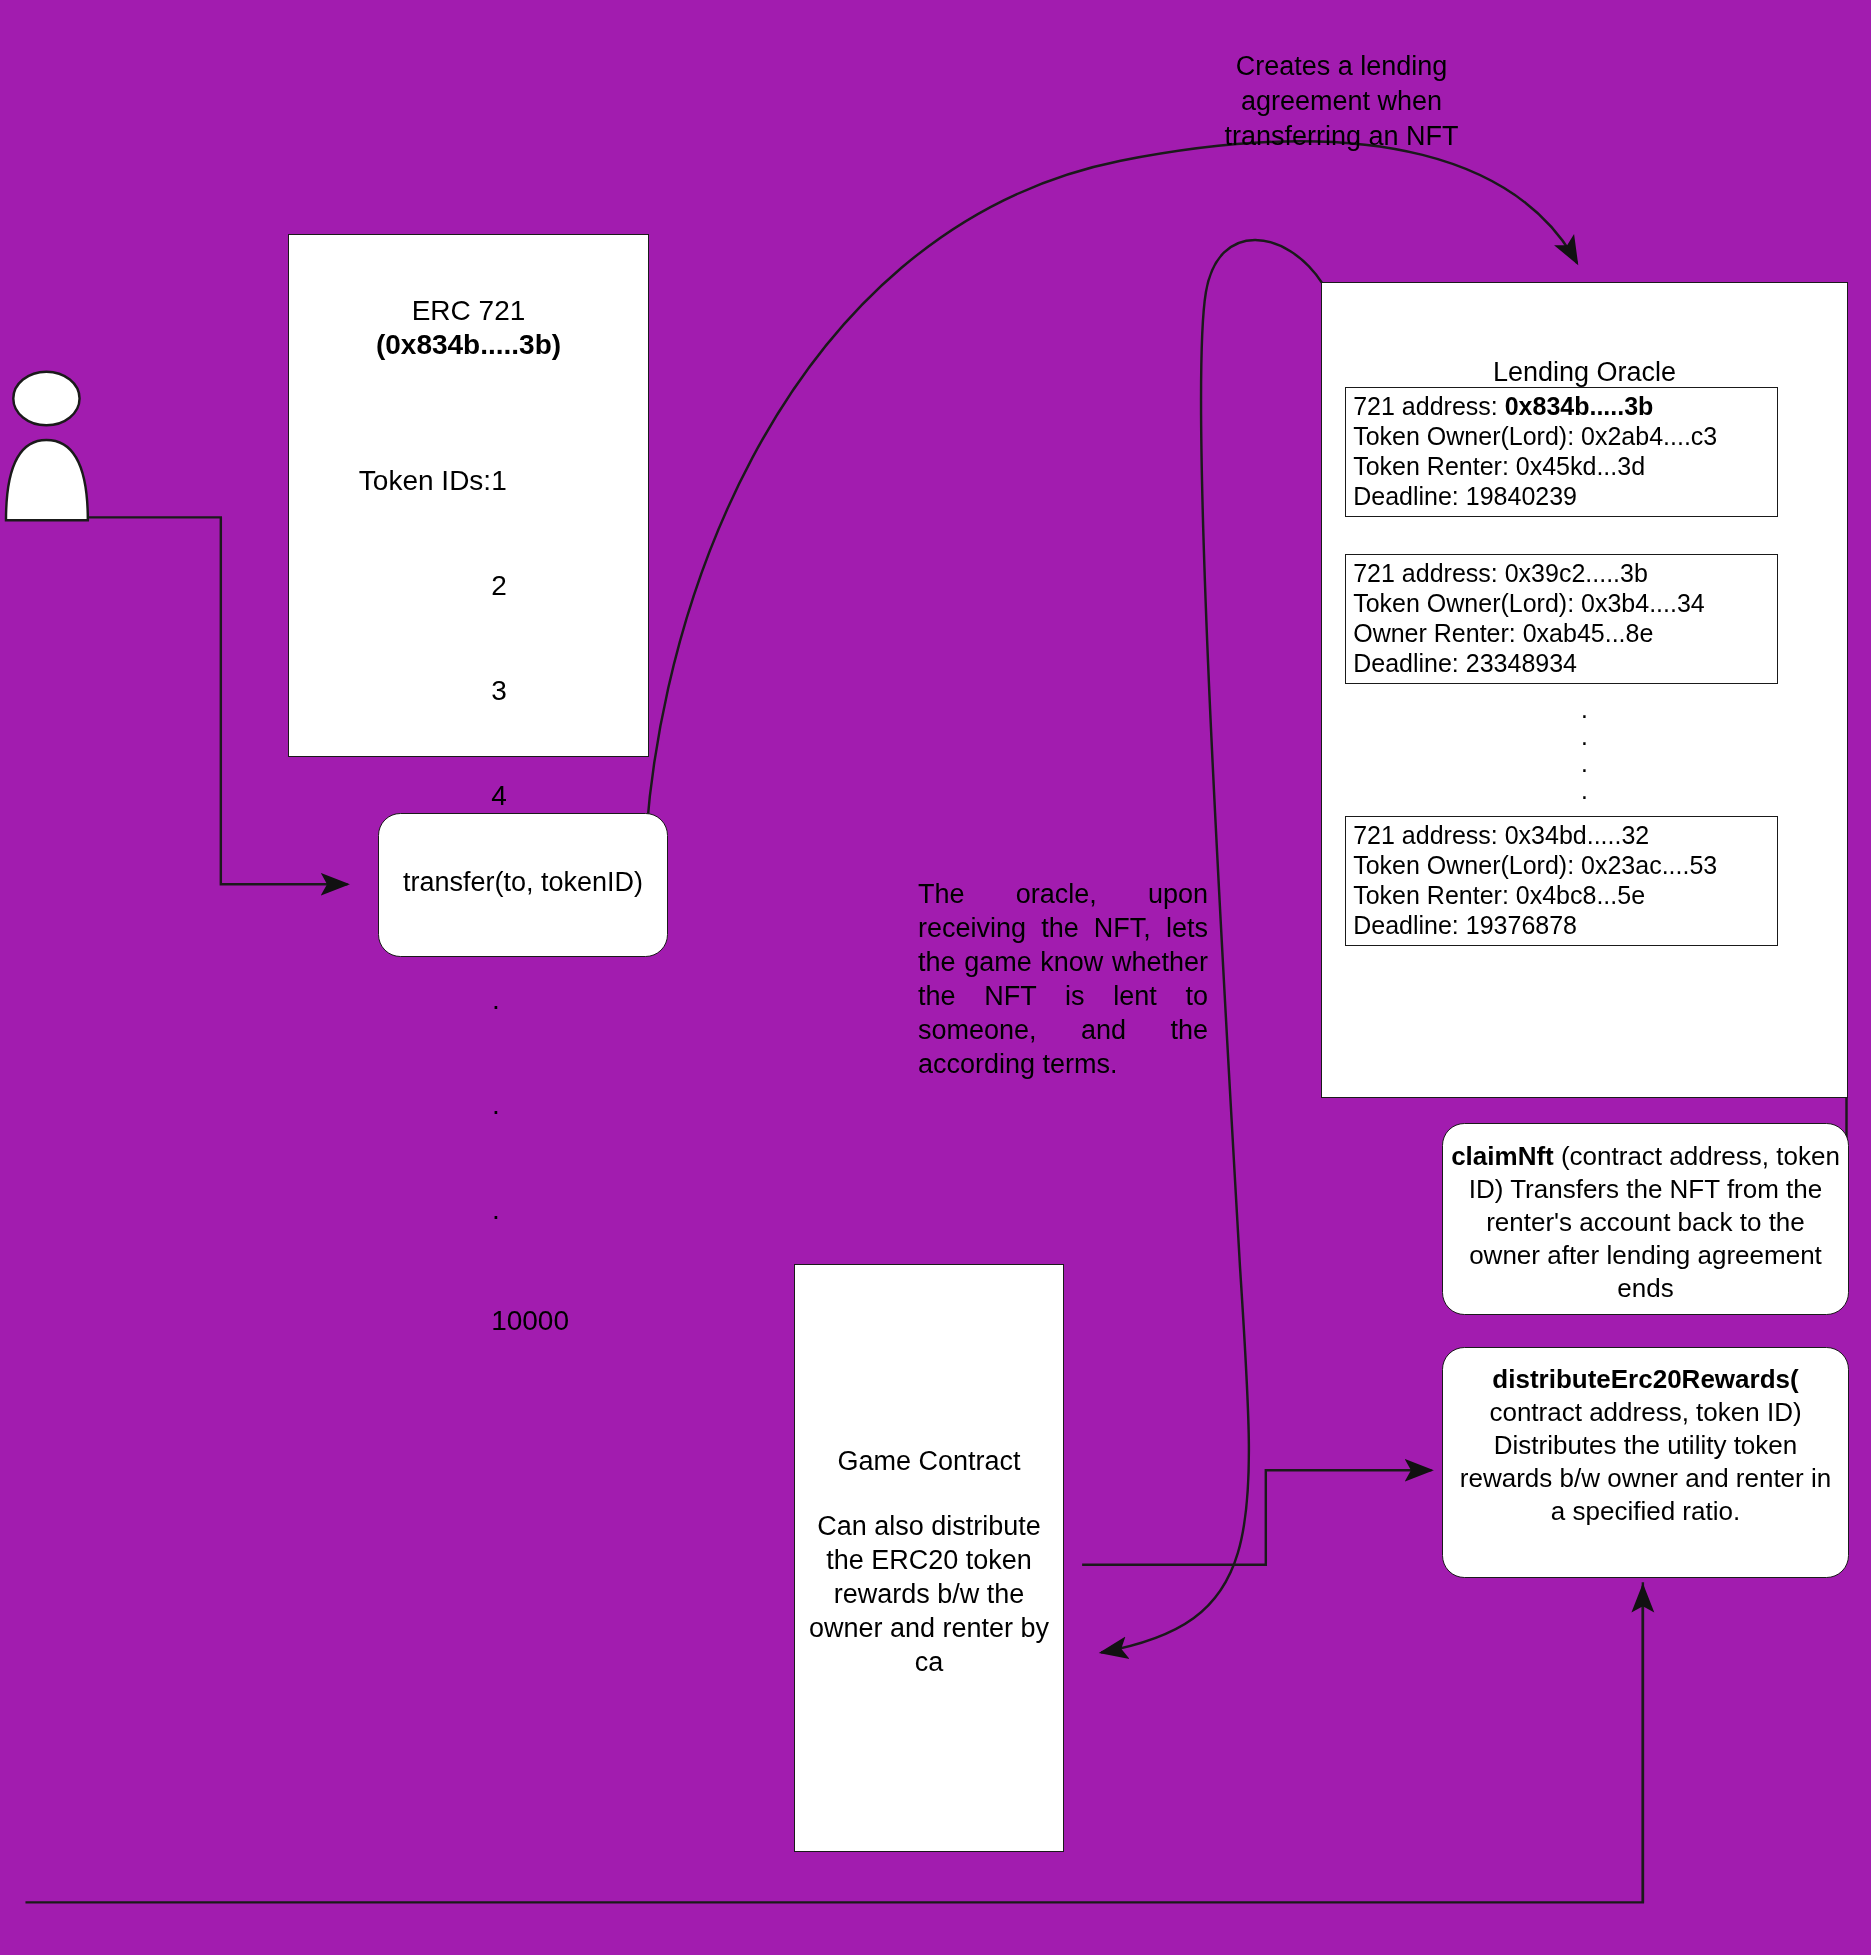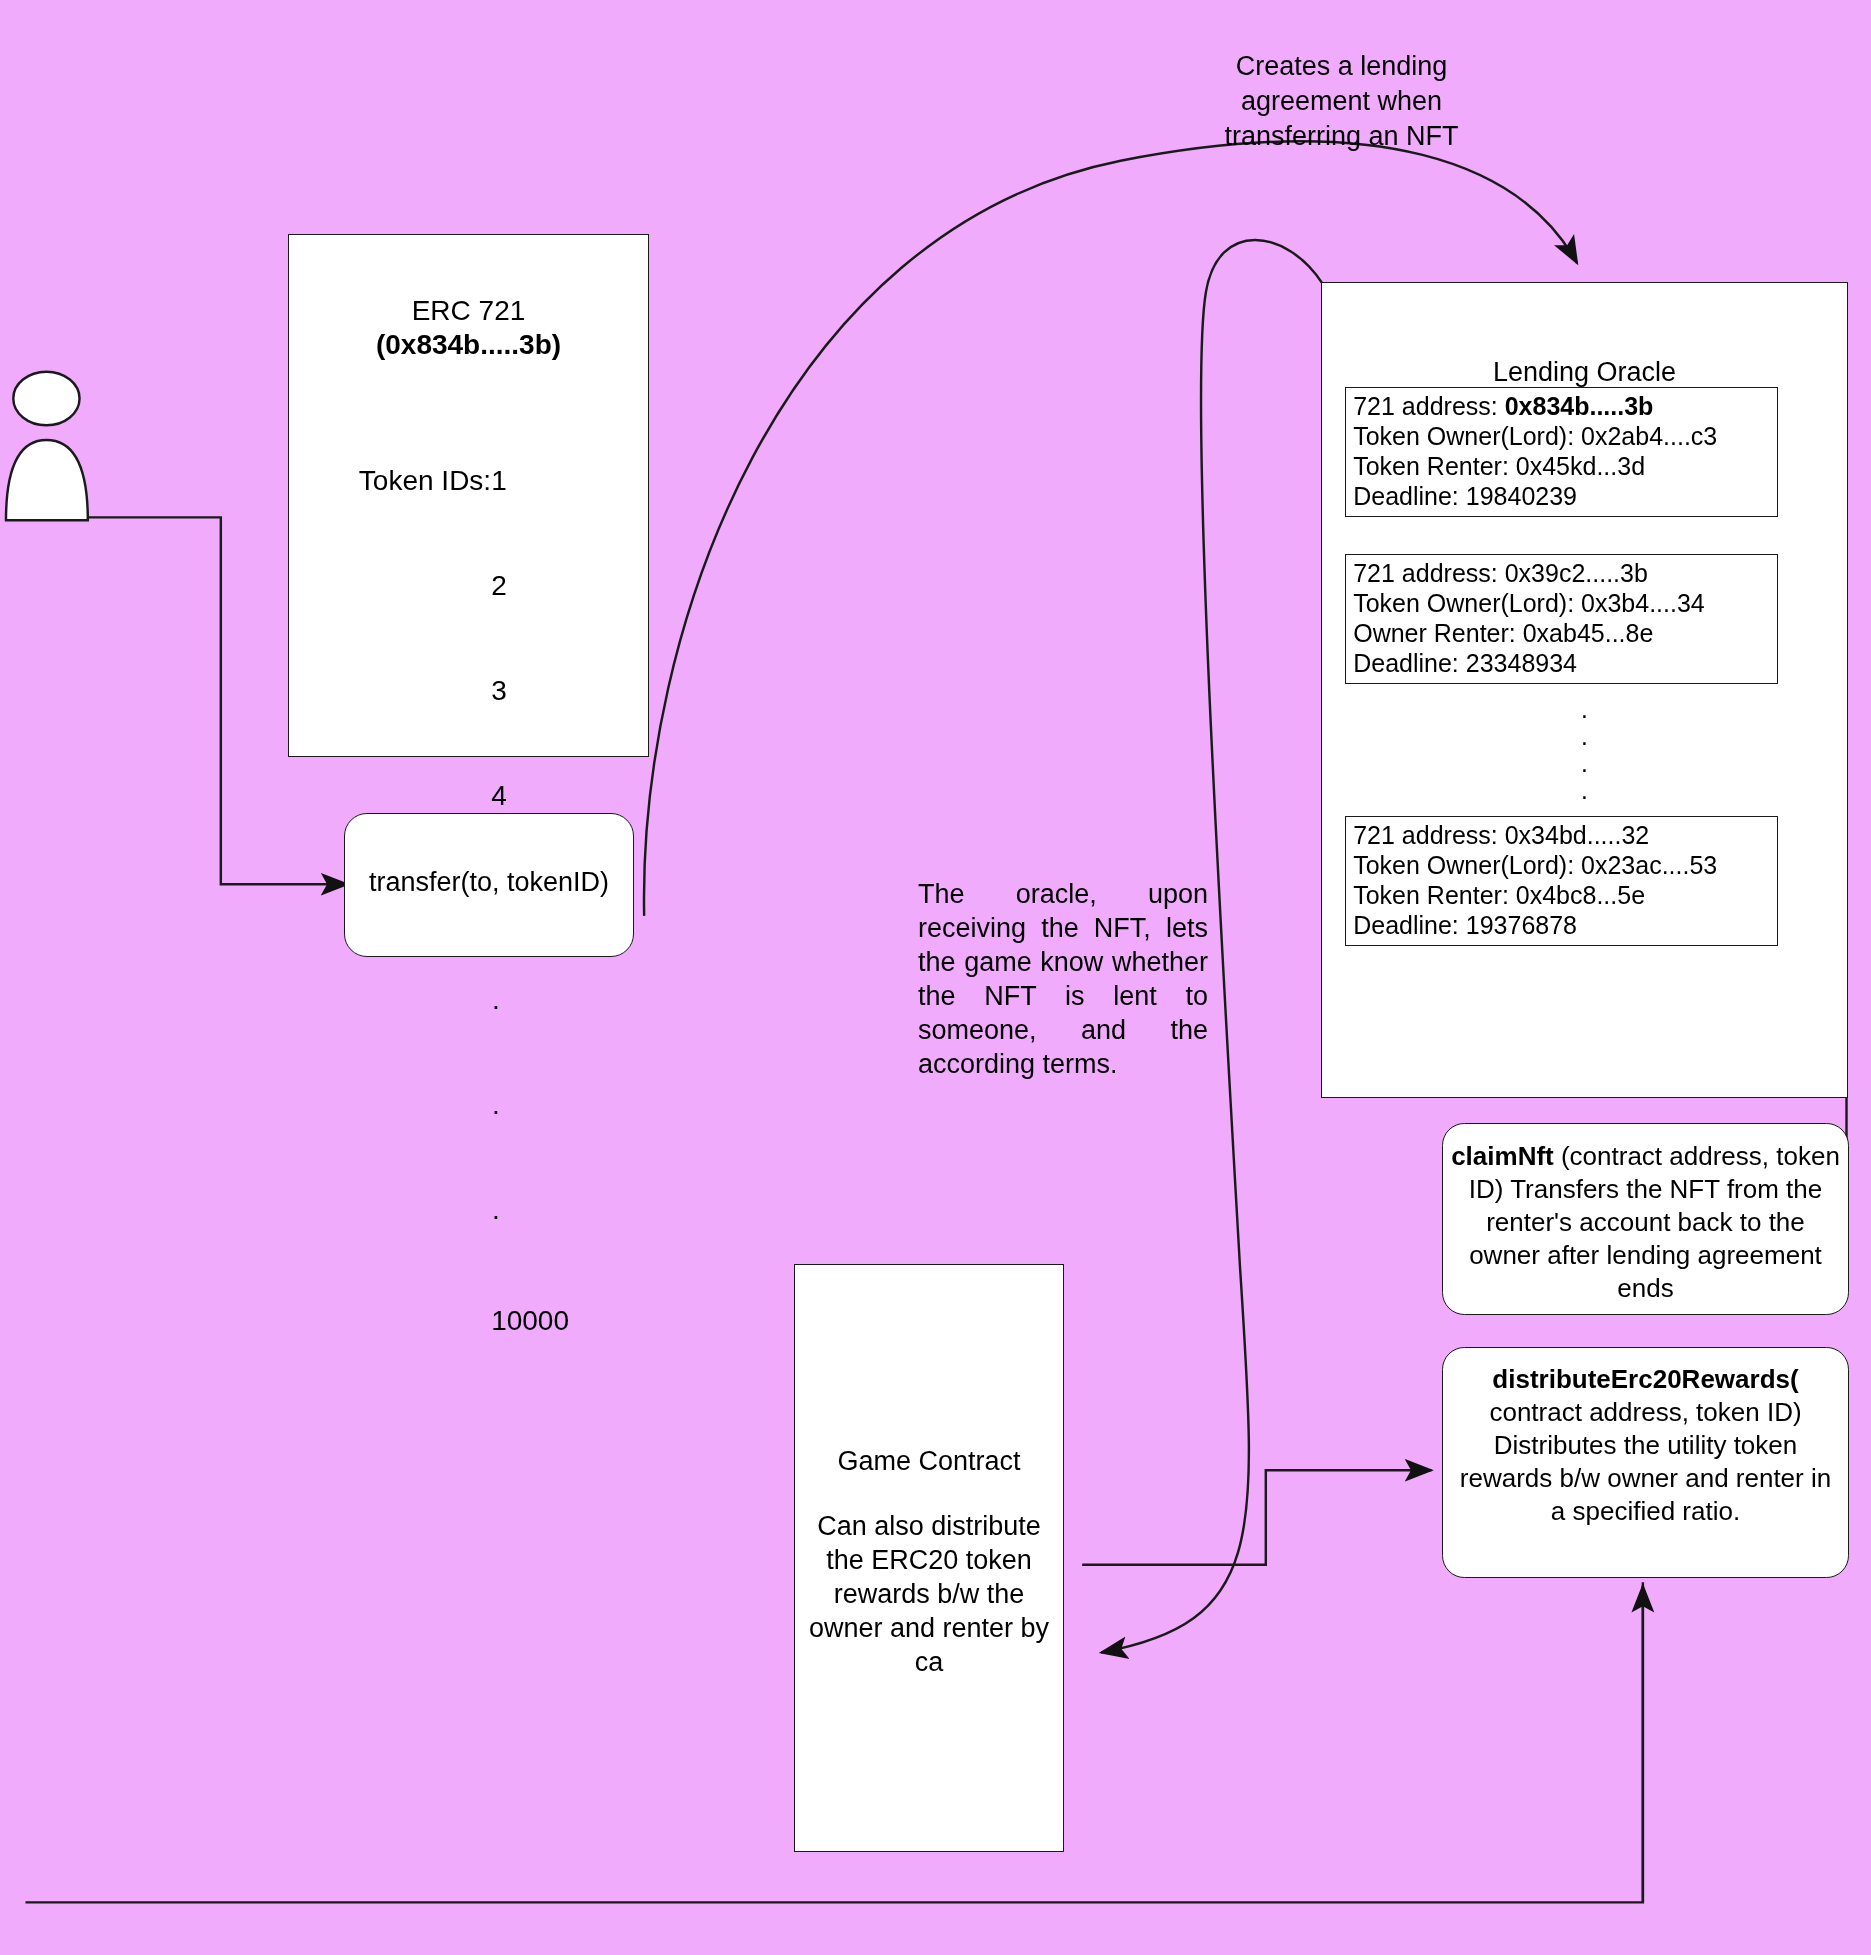--- a/index.html
+++ b/index.html
@@ -1,36 +1,36 @@
 <!DOCTYPE html>
 <html style="font-size:7.8px"><head>
 <meta charset="utf-8">
 <style>
   html,body{margin:0;padding:0;background:#ffffff;}
   body{font-family:"Liberation Sans","DejaVu Sans",sans-serif;color:#000;}
-  #stage{position:relative;width:1871px;height:1955px;background:#f0abfc;overflow:hidden;}
+  #stage{position:relative;width:1871px;height:1955px;background:#a21caf;overflow:hidden;}
   #edges{position:absolute;left:0;top:0;width:1871px;height:1955px;pointer-events:none;}
 
   .node{position:absolute;box-sizing:border-box;background:#fff;}
   .rect{border:1.9px solid #1a1a1a;}
   .round{border:1.9px solid #1a1a1a;border-radius:22.4px;}
 
   .txt{position:absolute;box-sizing:border-box;white-space:pre-wrap;}
 
   
   #erc721-box{left:288px;top:234px;width:361px;height:523px;}
   #erc721-title{left:0;right:0;top:59px;text-align:center;font-size:28px;line-height:34px;}
   #erc721-addr{left:0;right:0;top:93px;text-align:center;font-size:28px;line-height:34px;font-weight:bold;}
   #erc721-ids{left:0;right:4px;top:158px;text-align:center;font-size:28px;line-height:35px;}
   #erc721-ids .row{display:block;}
   #erc721-ids .lbl{display:inline-block;}
   #erc721-ids .val{display:inline-block;min-width:83px;text-align:left;}
 
   
-  #transfer-box{left:344px;top:813px;width:290px;height:144px;border-radius:23px;}
+  #transfer-box{left:378px;top:813px;width:290px;height:144px;}
   #transfer-label{left:0;right:0;top:52px;text-align:center;font-size:27px;line-height:32px;}
 
   
   #oracle-box{left:1321px;top:282px;width:527px;height:816px;}
   #oracle-title{left:0;right:0;top:74px;text-align:center;font-size:27px;line-height:31px;}
   .record{position:absolute;left:23.4px;width:433px;border:1.9px solid #1a1a1a;background:#fff;box-sizing:border-box;padding:2.9px 5.8px 4.9px 6.8px;}
   .record .line{display:block;font-size:25px;line-height:30px;white-space:nowrap;}
   .record .line b{font-weight:bold;}
   #rec0{top:104px;}
   #rec1{top:271px;}

